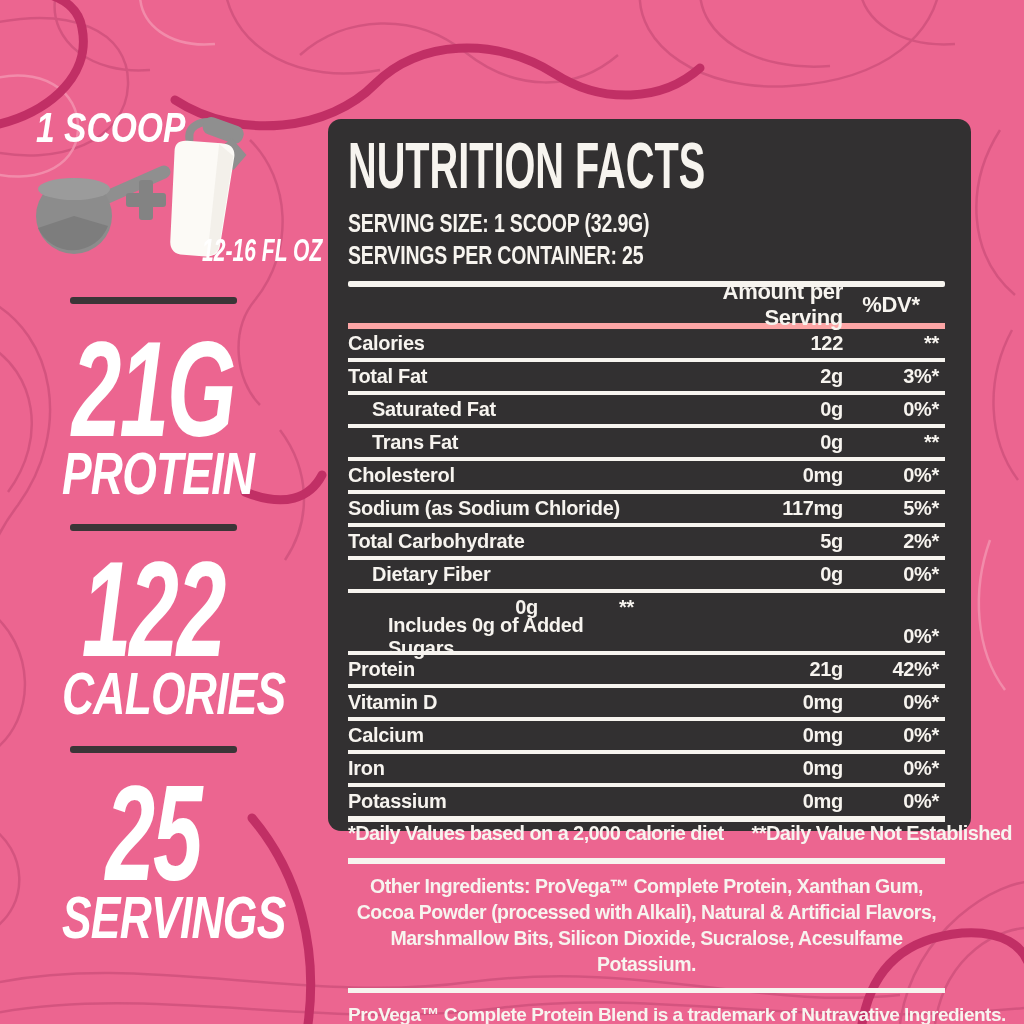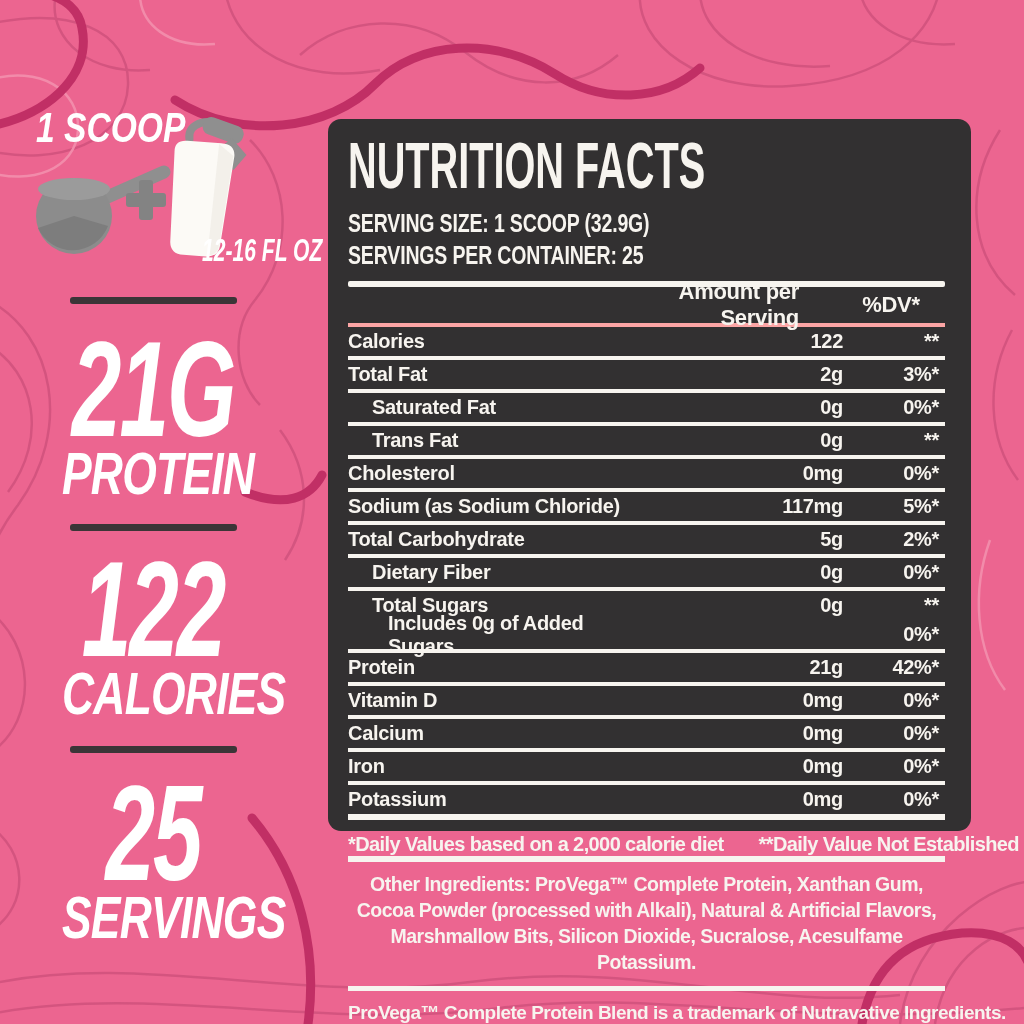--- a/index.html
+++ b/index.html
@@ -47,40 +47,40 @@
   .ptitle{
     font-size:64px;line-height:58px;font-weight:bold;white-space:nowrap;
     transform:scaleX(0.62);transform-origin:left top;margin:4px 0 12px 0;width:160%;
   }
   .serv{
     font-size:25px;line-height:32px;font-weight:bold;white-space:nowrap;
     transform:scaleX(0.78);transform-origin:left top;width:130%;letter-spacing:-0.2px;
   }
   .bar{height:6px;background:#F7F4EF;border-radius:2px;margin-top:10px;}
   .thead{
-    display:flex;align-items:center;height:36px;border-bottom:4px solid #fca5a5;
-    font-size:22px;font-weight:bold;letter-spacing:-0.3px;gap:44px;
+    display:flex;align-items:center;height:36px;border-bottom:6px solid #fca5a5;
+    font-size:22px;font-weight:bold;letter-spacing:-0.3px;
   }
   .hspacer{flex:1}
   .colamt{width:190px;text-align:right}
   .coldv{width:96px;text-align:center;padding-right:6px}
   .nrow{
     display:flex;align-items:center;height:29px;box-sizing:content-box;
     border-bottom:4px solid #F7F4EF;
     font-size:20px;font-weight:bold;letter-spacing:-0.3px;
   }
   .nrow.no-rule{border-bottom:none}
   .nrow.thick-rule{border-bottom-width:6px}
   .nlabel{flex:1}
   .nrow.ind1 .nlabel{padding-left:24px}
   .nrow.ind2 .nlabel{padding-left:40px}
   .namt{width:190px;text-align:right}
   .ndv{width:96px;text-align:right;padding-right:6px}
   .footnote{
-    display:flex;gap:35px;align-items:flex-end;height:36px;
+    display:flex;gap:28px;align-items:flex-start;height:36px;
     border-bottom:6px solid #F7F4EF;font-size:20px;font-weight:bold;letter-spacing:-0.6px;white-space:nowrap;
   }
   .ingredients{
     padding:9px 0 11px 0;font-size:19.5px;line-height:26px;font-weight:bold;
     letter-spacing:-0.5px;border-bottom:5px solid #F7F4EF;text-align:center;
   }
   .trademark{padding-top:11px;font-size:19px;font-weight:bold;letter-spacing:-0.5px;white-space:nowrap;}
 </style>
 </head>
 <body>
@@ -221,21 +221,20 @@
     <span class="ndv">2%*</span>
   </div>
 
   <div class="nrow ind1">
     <span class="nlabel">Dietary Fiber</span>
     <span class="namt">0g</span>
     <span class="ndv">0%*</span>
   </div>
 
   <div class="nrow ind1 no-rule">
-    <span class="nlabel">Total Sugars</span>
     <span class="namt">0g</span>
     <span class="ndv">**</span>
   </div>
 
   <div class="nrow ind2">
     <span class="nlabel">Includes 0g of Added Sugars</span>
     <span class="namt"></span>
     <span class="ndv">0%*</span>
   </div>
 

